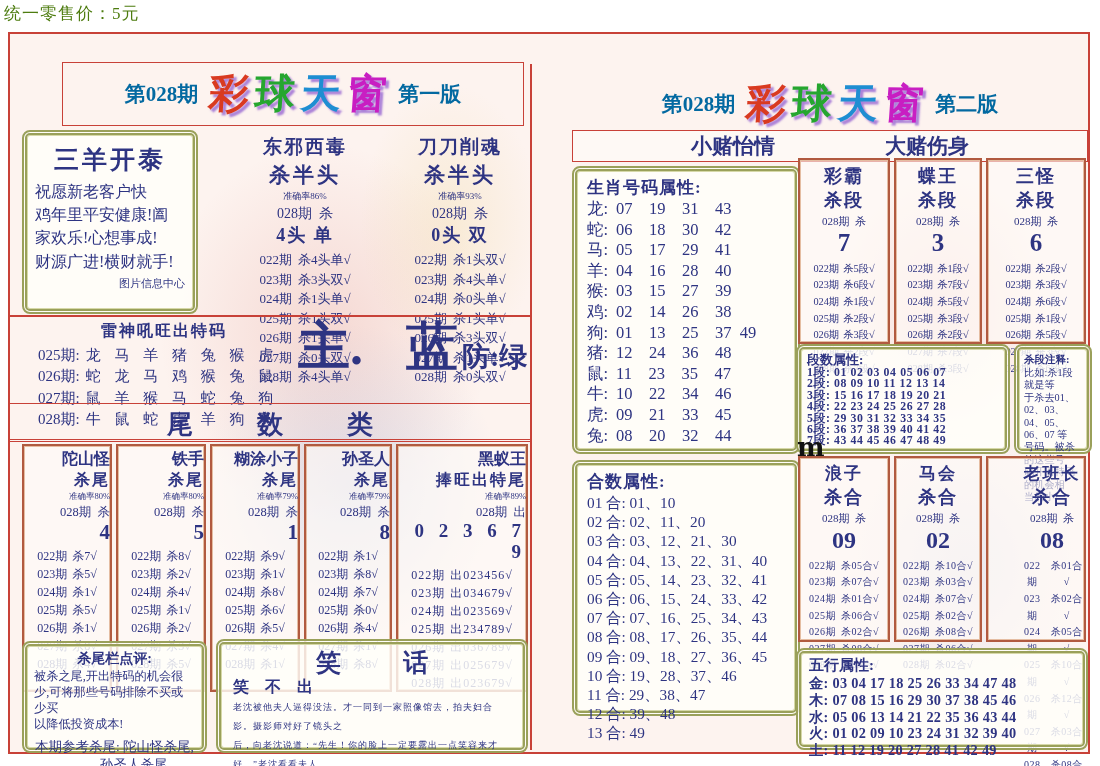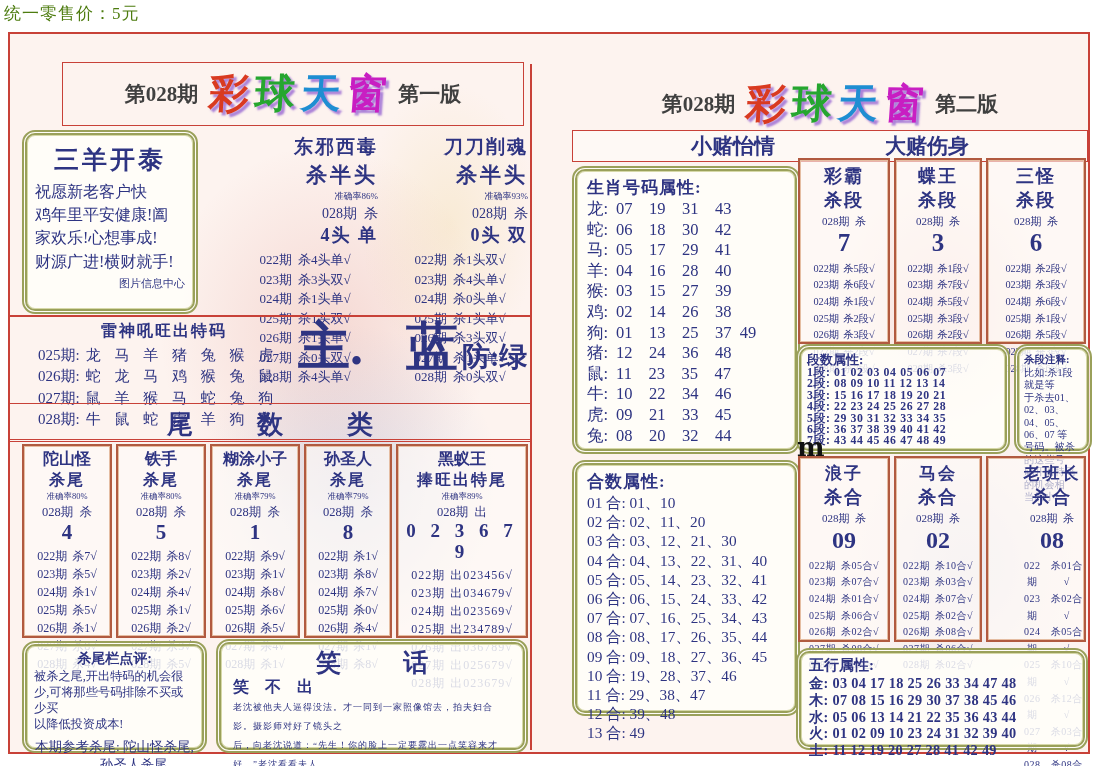--- a/index.html
+++ b/index.html
@@ -18,41 +18,41 @@
   .blob{position:absolute;border-radius:50%;pointer-events:none;}
   .b1{left:150px;top:110px;width:330px;height:380px;background:radial-gradient(closest-side,rgba(216,120,110,.22),rgba(216,120,110,0));}
   .b2{left:190px;top:290px;width:300px;height:320px;background:radial-gradient(closest-side,rgba(110,150,216,.20),rgba(110,150,216,0));}
   .b3{left:350px;top:50px;width:180px;height:280px;background:radial-gradient(closest-side,rgba(230,200,110,.20),rgba(230,200,110,0));}
   .b4{left:830px;top:140px;width:210px;height:270px;background:radial-gradient(closest-side,rgba(210,110,110,.14),rgba(210,110,110,0));}
   .b5{left:840px;top:390px;width:230px;height:280px;background:radial-gradient(closest-side,rgba(120,150,215,.13),rgba(120,150,215,0));}
   .sheet>*{z-index:1;}
   
   .abs{position:absolute;}
   .redbox{border:1px solid #c84138;}
-  .rope{border:5px double #9aa05a;box-shadow:0 0 0 1px #d6d8a8 inset;background:rgba(255,255,250,.82);border-radius:13px;}
+  .rope{border:5px double #9aa05a;box-shadow:0 0 0 1px #d6d8a8 inset;background:rgba(255,255,250,.82);border-radius:8px;}
   .col{border:2px solid #b15a40;box-shadow:0 0 0 1px #e5bda2 inset;background:rgba(255,252,248,.6);text-align:center;}
   .hline{border-top:2px solid #c84138;height:0;}
   .hline.thin{border-top-width:1px;}
   .hline.dbl{border-top:3px double #c84138;}
   .vline{border-left:2px solid #c84138;width:0;}
   
   .mast{display:flex;align-items:center;justify-content:center;gap:10px;}
-  .mast .issue,.mast .edition{font-size:21px;font-weight:bold;color:#404040;}
+  .mast .issue,.mast .edition{font-size:21px;font-weight:bold;color:#0369a1;}
   .fc{display:inline-block;font-size:40px;font-weight:bold;line-height:1;
       text-shadow:3px 3px 2px rgba(150,100,210,.8);transform:skewX(-4deg);padding:0 1px;}
   #mast1{left:52px;top:28px;width:460px;height:62px;}
   #mast2{left:560px;top:44px;width:520px;height:52px;border:none;}
   #vdiv{left:520px;top:30px;height:686px;}
   
   #blessing{left:12px;top:96px;width:176px;height:184px;padding:6px 8px;box-sizing:border-box;}
   #blessing .btitle{font-size:25px;font-weight:bold;text-align:center;letter-spacing:3px;margin:2px 0 4px;}
   #blessing .bline{font-size:16px;line-height:1.45;}
   #blessing .bfoot{font-size:11px;text-align:right;margin-top:3px;}
   
-  .kcol{text-align:right;}
+  .kcol{text-align:center;}
   #killA{left:222px;top:100px;width:146px;}
   #killB{left:382px;top:100px;width:136px;}
   .kcol .kname{font-size:19px;font-weight:bold;letter-spacing:2px;}
   .kcol .ksub{font-size:21px;font-weight:bold;letter-spacing:3px;margin-top:1px;}
   .kcol .kacc{font-size:9px;margin-top:1px;}
   .kcol .khead{font-size:14px;margin-top:2px;white-space:pre;}
   .kcol .kval{font-size:18px;font-weight:bold;letter-spacing:2px;}
   .rows{margin-top:3px;}
   .rrow{display:flex;justify-content:center;gap:6px;}
   .kcol .rrow{font-size:13px;line-height:1.5;}
@@ -63,21 +63,21 @@
   #leishen .rrow{justify-content:flex-start;font-size:15px;line-height:1.42;padding-left:18px;}
   #leishen .animals{letter-spacing:5px;}
   #maincall{left:288px;top:278px;width:160px;display:flex;justify-content:space-between;
             font-size:52px;font-weight:bold;}
   #guard{left:452px;top:304px;font-size:28px;font-weight:bold;}
   #hl2{left:0;top:369px;width:520px;}
   #band{left:0;top:373px;width:520px;display:flex;justify-content:center;gap:64px;
         font-size:26px;font-weight:bold;}
   #hl3{left:0;top:405px;width:520px;}
   
-  .tcol{top:410px;height:194px;box-sizing:border-box;padding-top:3px;}
+  .tcol{top:410px;height:248px;box-sizing:border-box;padding-top:3px;text-align:right;}
   #t1{left:12px;width:90px;} #t2{left:106px;width:90px;} #t3{left:200px;width:90px;}
   #t4{left:294px;width:88px;} #t5{left:386px;width:132px;}
   .tcol .kname{font-size:16px;font-weight:bold;}
   .tcol .ksub{font-size:16px;font-weight:bold;letter-spacing:2px;}
   .tcol .kacc{font-size:8.5px;}
   .tcol .khead{font-size:12.5px;white-space:pre;margin-top:1px;}
   .tcol .kval{font-size:21px;font-weight:bold;line-height:1.1;}
   .tcol .rrow{font-size:12px;line-height:1.5;gap:5px;}
   #t5 .kval{letter-spacing:5px;font-size:19px;}
   #t5 .rrow{letter-spacing:1px;}

